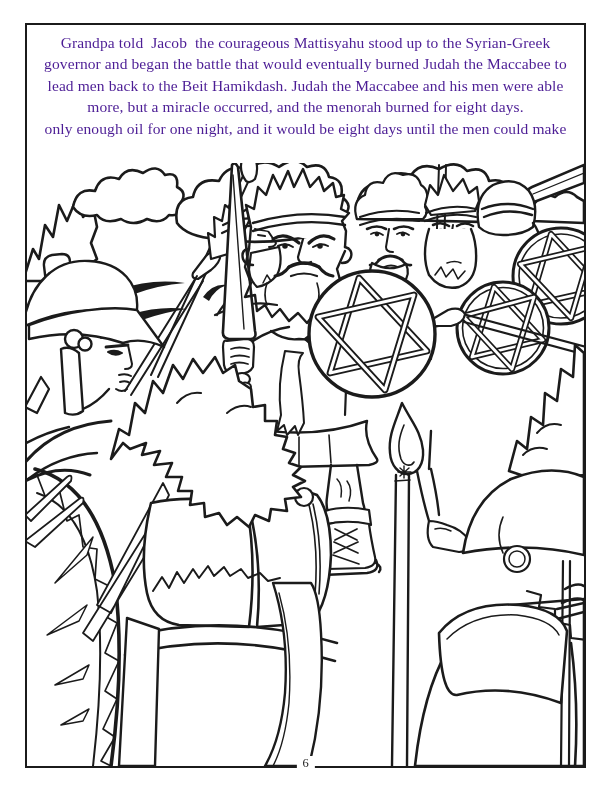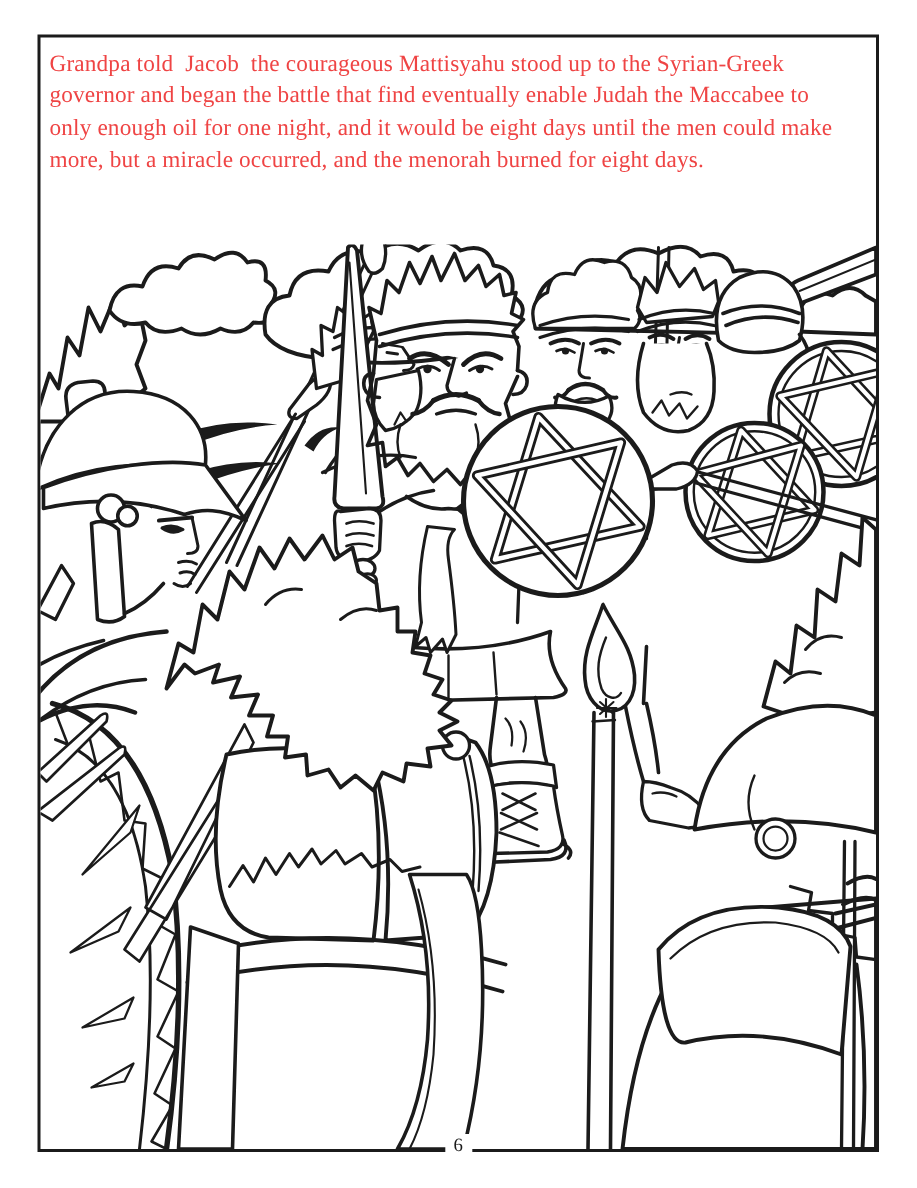--- a/index.html
+++ b/index.html
@@ -2,37 +2,38 @@
 <html><head>
 <meta charset="utf-8">
 <title>Coloring Book Page</title>
 <style>
   html,body{margin:0;padding:0;background:#ffffff;}
   body{width:611px;height:792px;position:relative;overflow:hidden;
        font-family:"Liberation Serif","DejaVu Serif",serif;color:#1b1b1b;}
   .frame{position:absolute;left:25px;top:23px;width:561px;height:745px;
          border:2px solid #1b1b1b;box-sizing:border-box;background:#fff;}
   .story{padding:7px 6px 0 6px;}
-  .story-line{text-align:left;font-size:15.5px;line-height:21.4px;
-              white-space:pre-wrap;color:#ef4444;letter-spacing:0.1px;}
+  .story-line{text-align:center;font-size:15.5px;line-height:21.4px;
+              white-space:pre-wrap;color:#4c1d95;letter-spacing:0.1px;}
   .art{position:absolute;left:0;bottom:0;width:557px;height:603px;}
   .art svg{display:block;}
   .page-num{position:absolute;bottom:-4px;left:50%;transform:translateX(-50%);
             background:#fff;padding:0 6px;font-size:12.5px;line-height:14px;z-index:3;}
 </style>
 </head>
 <body>
 
 <div class="frame">
 
   <div class="story">
     <div class="story-line">Grandpa told  Jacob  the courageous Mattisyahu stood up to the Syrian-Greek</div>
-    <div class="story-line">governor and began the battle that find eventually enable Judah the Maccabee to</div>
+    <div class="story-line">governor and began the battle that would eventually burned Judah the Maccabee to</div>
+    <div class="story-line">lead men back to the Beit Hamikdash. Judah the Maccabee and his men were able</div>
+    <div class="story-line">more, but a miracle occurred, and the menorah burned for eight days.</div>
     <div class="story-line">only enough oil for one night, and it would be eight days until the men could make</div>
-    <div class="story-line">more, but a miracle occurred, and the menorah burned for eight days.</div>
   </div>
 
   <div class="art">
   <svg width="557" height="603" viewBox="0 0 557 603" xmlns="http://www.w3.org/2000/svg" stroke-linecap="round" stroke-linejoin="round" aria-label="Black and white coloring-book line drawing: Maccabee warriors with headbands carrying swords, spears, a torch and round shields bearing Stars of David, confronting helmeted Syrian-Greek soldiers seen from behind with a large decorated shield, bushes in the background.">
 
     <g stroke="#1b1b1b" fill="none" stroke-width="2.6">
       <path fill="#fff" d="M-4,118 L6,86 12,96 18,62 26,74 32,42 40,58 50,34 56,54 66,44 70,64 64,80 70,96 60,104 66,118 Z"></path>
       <path fill="#fff" d="M46,44 Q50,24 68,28 Q74,10 92,16 Q100,2 116,10 Q130,0 138,12 Q152,8 150,24 Q162,30 152,42 Q156,54 142,52 Q134,62 120,56 Q106,64 94,56 Q78,62 70,52 Q54,56 46,44 Z"></path>
       <path fill="#fff" d="M150,60 Q146,36 166,34 Q170,14 192,18 Q200,0 222,6 Q236,-6 252,4 Q268,-8 280,4 Q298,-2 302,14 Q318,16 314,34 Q328,42 316,54 L300,70 Q240,84 190,76 Q160,74 150,60 Z"></path>
       <path fill="#fff" d="M330,40 Q336,18 356,22 Q364,6 384,12 Q394,-2 412,6 Q430,-4 440,8 Q458,2 462,18 Q480,14 482,30 Q498,28 496,44 Q510,48 500,60 L330,56 Z"></path>

